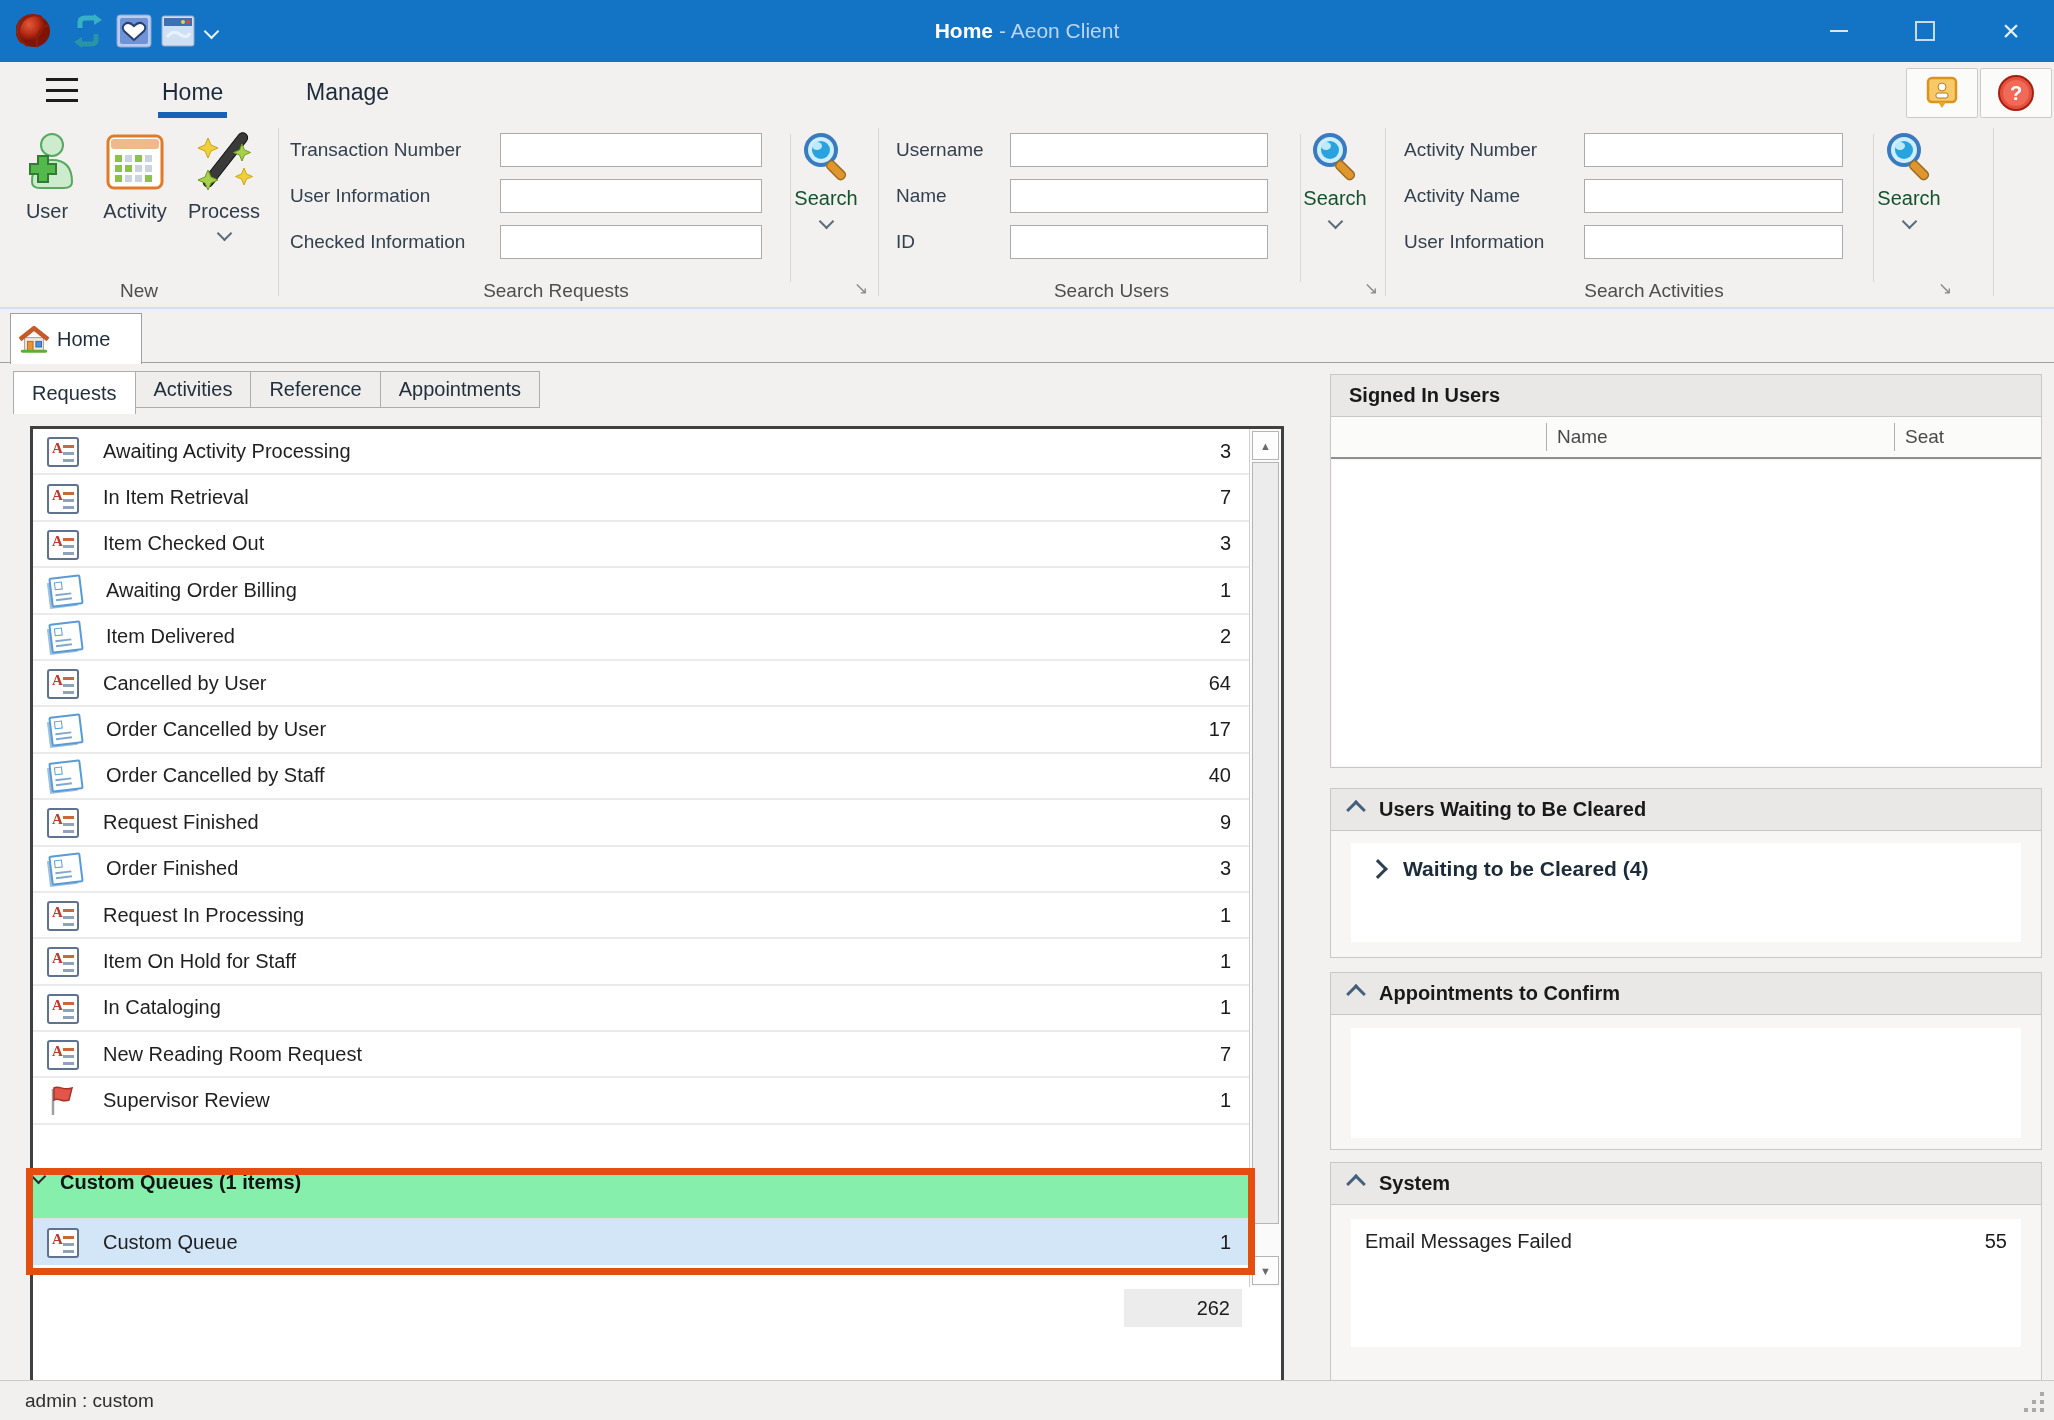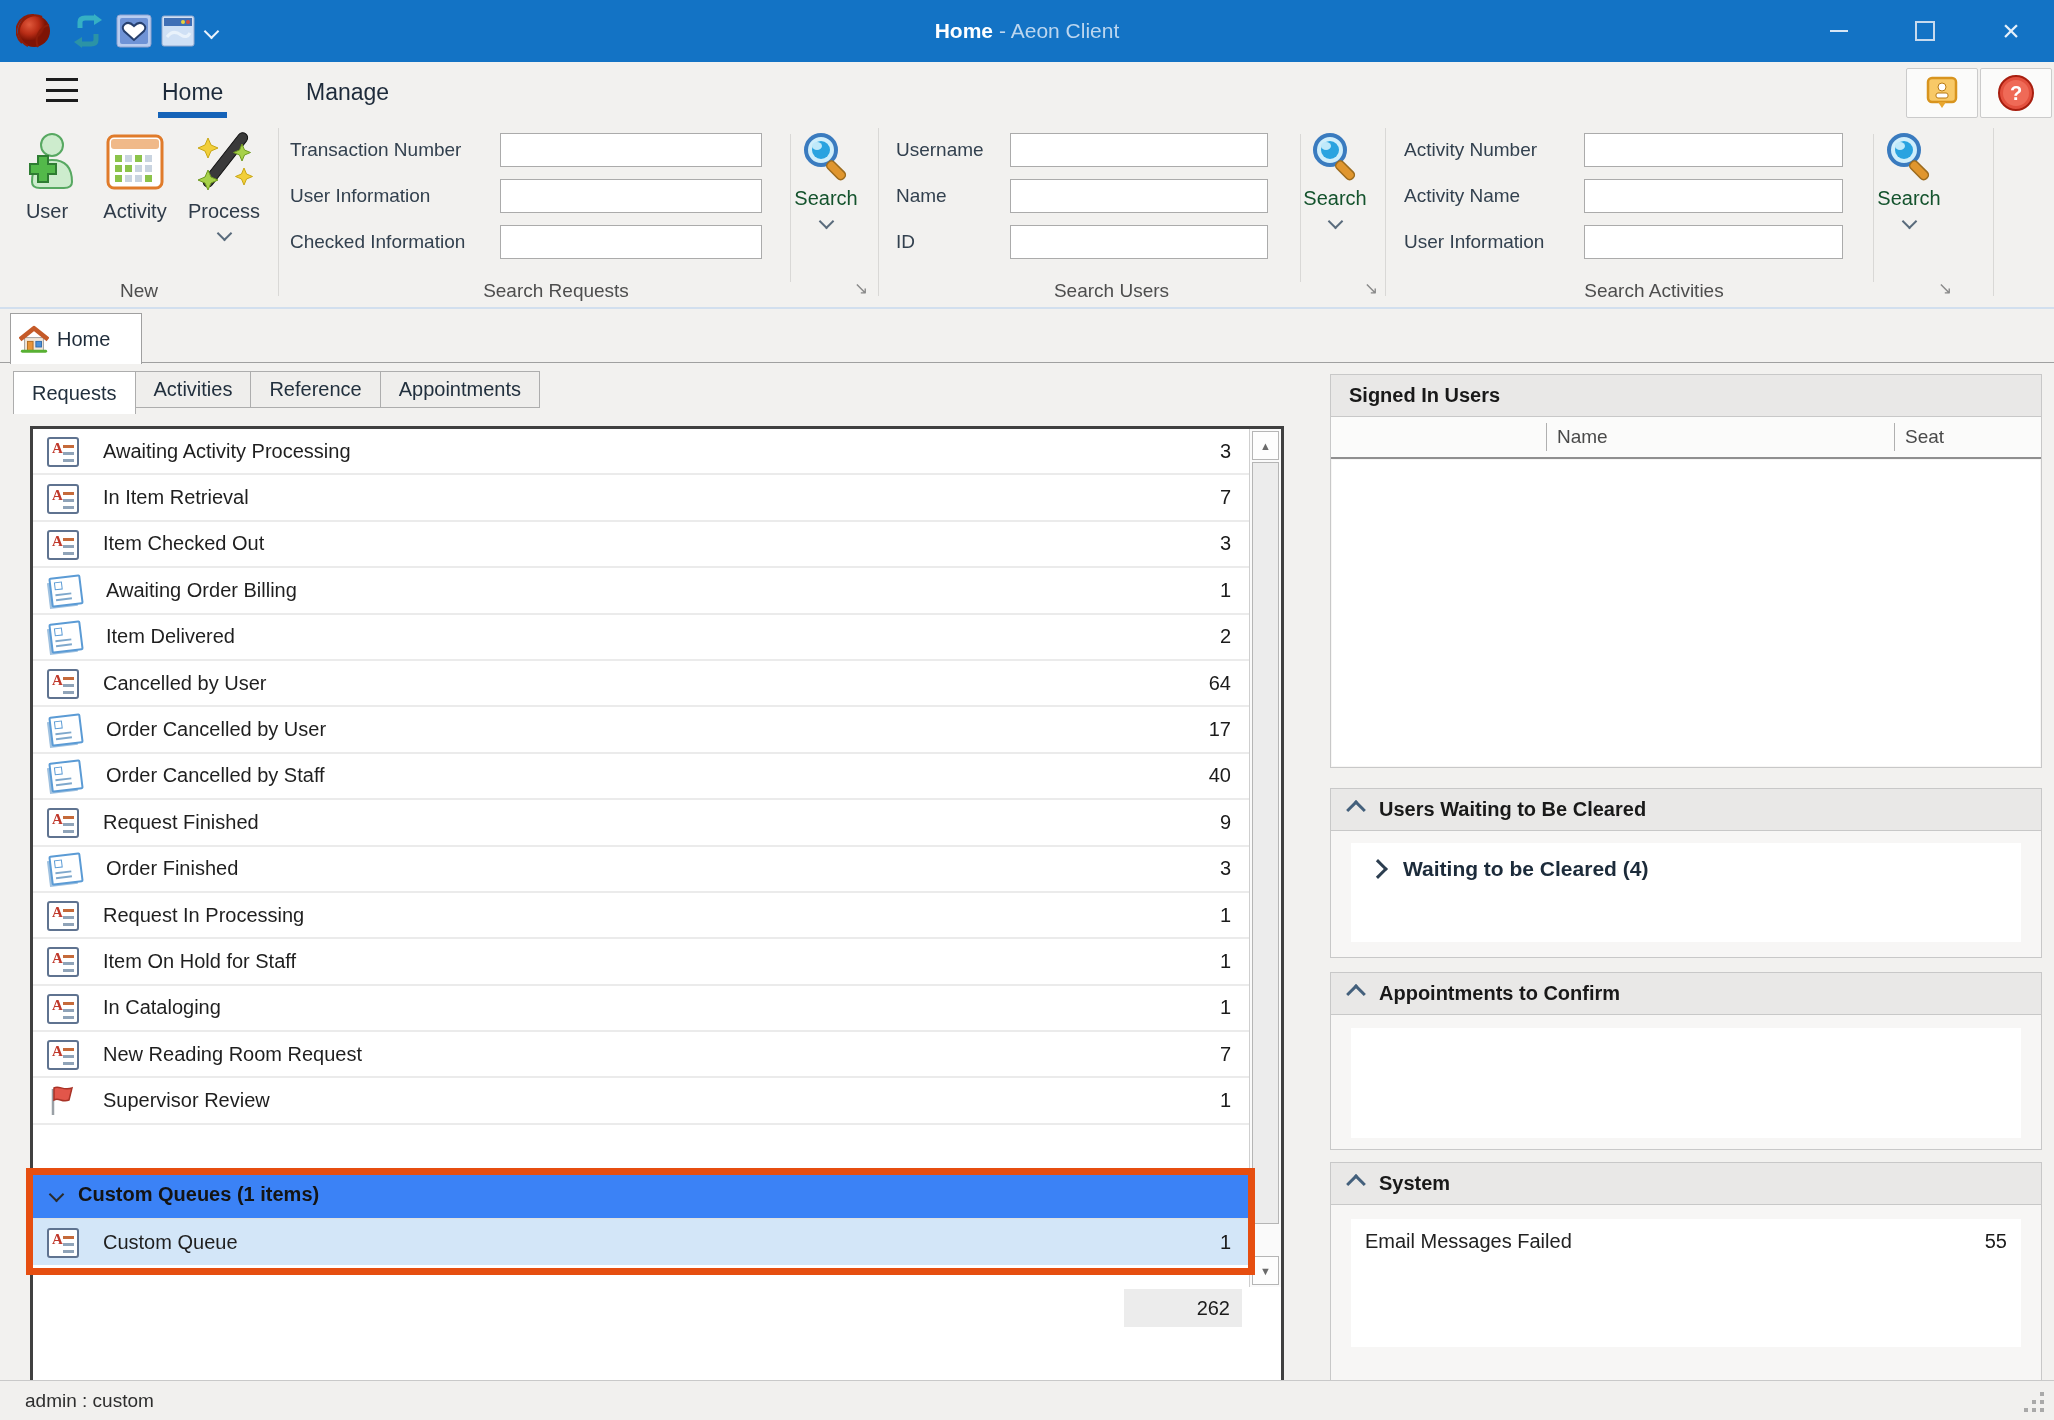--- a/index.html
+++ b/index.html
@@ -71,22 +71,22 @@
   .qcount{margin-left:auto;font-size:20px;color:#1b1b1b;text-align:right;min-width:50px;padding-right:4px}
   .qicon{position:relative;width:32px;height:32px;flex:0 0 32px}
   .req{box-sizing:border-box;width:32px;height:30px;margin-top:2px;background:#fff;border:2px solid #5f7390;border-radius:3px}
   .req::before{content:"A";position:absolute;left:3px;top:1px;color:#c0392b;font:bold 15px "Liberation Serif",serif}
   .req::after{content:"";position:absolute;right:3px;top:6px;width:11px;height:3px;background:#c56a3a;box-shadow:0 7px 0 #8fa3b8,0 14px 0 #8fa3b8}
   .ord{box-sizing:border-box;width:26px;height:30px;margin:1px 0 0 3px;background:#fff;border:2px solid #5b9bd5;border-radius:2px;
        transform:rotate(-7deg);box-shadow:-4px 3px 0 -2px #9fc1e0}
   .ord::before{content:"";position:absolute;left:3px;top:3px;width:6px;height:6px;border:1px solid #5b9bd5}
   .ord::after{content:"";position:absolute;left:3px;top:15px;width:16px;height:2px;background:#7fa8cc;box-shadow:0 5px 0 #7fa8cc}
 
-  #customheader{position:absolute;left:0;top:742px;right:32px;height:48px;background:#3b82f6;border-bottom:1px solid #e0e0e0;
-                display:flex;align-items:center;padding-left:18px;box-sizing:border-box}
+  #customheader{position:absolute;left:0;top:742px;right:32px;height:48px;background:#86efac;border-bottom:1px solid #e0e0e0;
+                display:flex;align-items:flex-start;box-sizing:border-box}
   #customheader b{font-size:20px;color:#141414;margin-left:16px}
   #customrow{position:absolute;left:0;top:790px;right:32px;height:46px;background:#d3e6f8;display:flex;align-items:center;padding:0 14px}
   #orange-frame{position:absolute;left:-7px;top:739px;width:1229px;height:107px;border:7px solid #e64e10;box-sizing:border-box;pointer-events:none;z-index:5}
   #totalbox{position:absolute;right:39px;top:860px;width:118px;height:38px;background:#ececec;display:flex;align-items:center;justify-content:flex-end;
             padding-right:12px;box-sizing:border-box;font-size:20px;color:#1b1b1b}
 
   
   #vscroll{position:absolute;right:0;top:0;width:32px;height:858px;background:#fafafa;border-left:1px solid #cfcfcf;box-sizing:border-box}
   .sbtn{position:absolute;left:2px;width:27px;height:29px;background:#fdfdfd;border:1px solid #b5b5b5;box-sizing:border-box;
         display:flex;align-items:center;justify-content:center;font-size:11px;color:#6a6a6a}

